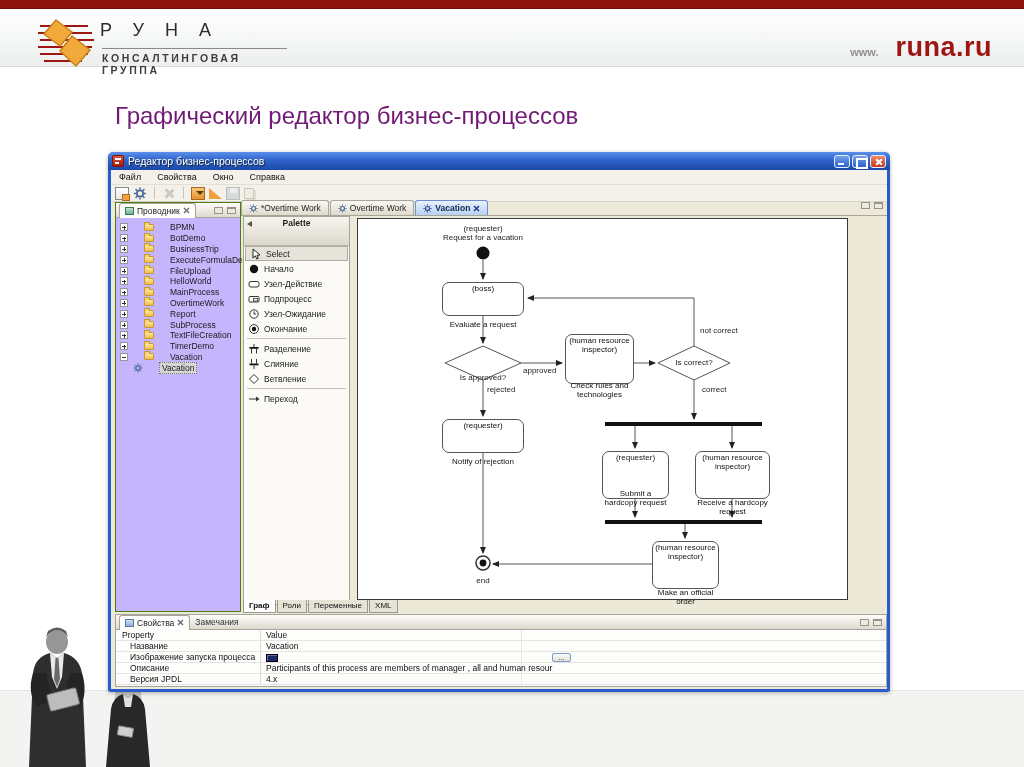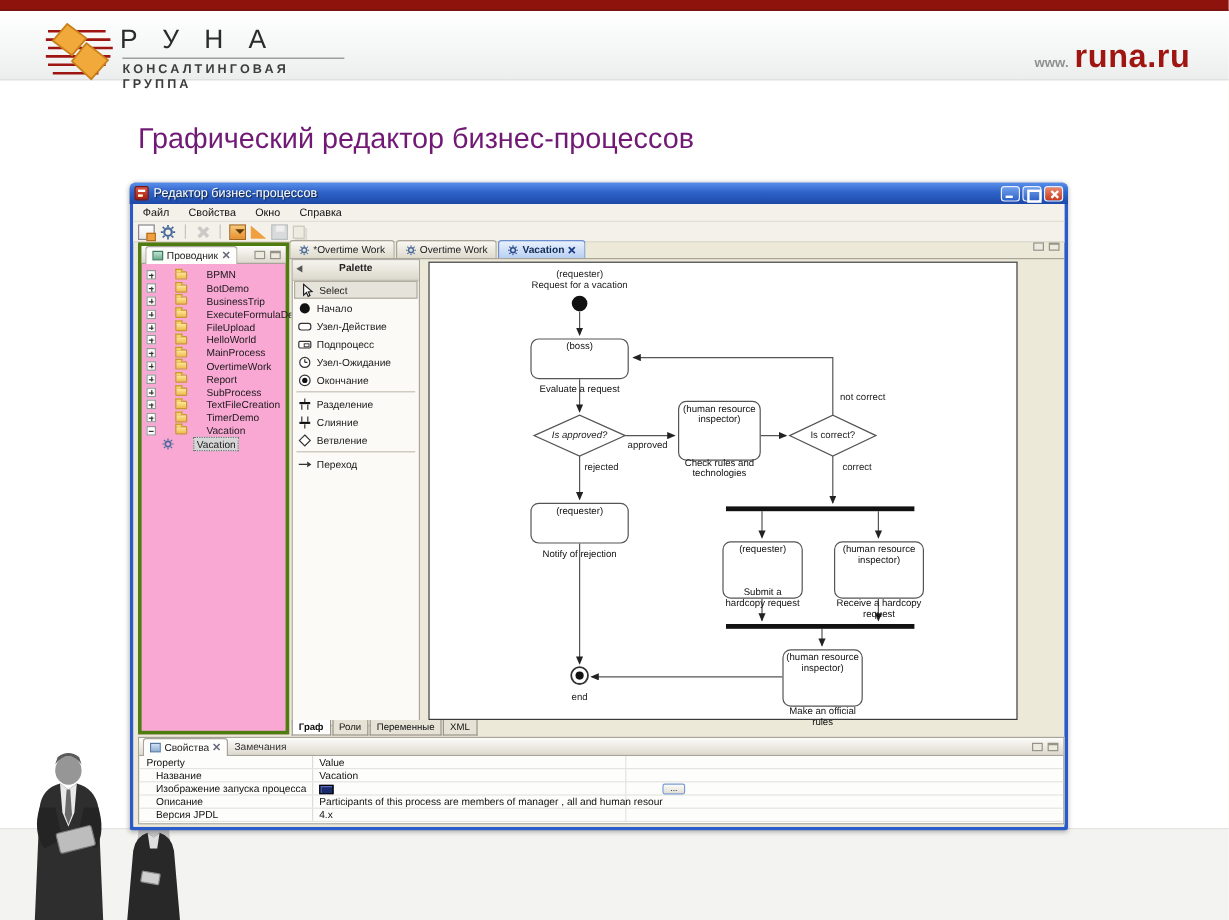--- a/index.html
+++ b/index.html
@@ -4,24 +4,24 @@
 <style>
   * { margin:0; padding:0; box-sizing:border-box; }
   html,body { width:1024px; height:767px; overflow:hidden; }
   body { font-family:"Liberation Sans", sans-serif; background:#fff; position:relative; }
 
   
   .topbar { position:absolute; left:0; top:0; width:1024px; height:9px; background:#8e130c; border-bottom:1px solid #6e0d08; z-index:3; }
   .header { position:absolute; left:0; top:10px; width:1024px; height:57px; background:linear-gradient(#ffffff,#eceeee); border-bottom:1px solid #d9d9d9; z-index:3; }
   .logo { position:absolute; left:38px; top:6px; width:260px; height:50px; }
   .logo svg { position:absolute; left:0; top:2px; }
-  .brand-letters { position:absolute; left:62px; top:4px; font-size:22px; font-weight:500; color:#2b2b2b; letter-spacing:21px; }
+  .brand-letters { position:absolute; left:62px; top:4px; font-size:18px; font-weight:500; color:#2b2b2b; letter-spacing:21px; }
   .brand-rule { position:absolute; left:64px; top:32px; width:185px; border-top:1px solid #8a8a8a; }
   .brand-sub { position:absolute; left:64px; top:36px; font-size:10.5px; font-weight:bold; letter-spacing:2.6px; color:#3d3d3d; }
-  .site { position:absolute; right:32px; top:22px; display:flex; align-items:baseline; gap:5px; }
+  .site { position:absolute; right:32px; top:22px; display:flex; align-items:baseline; gap:17px; }
   .site .www { font-size:11px; font-weight:bold; color:#8f8f8f; }
   .site .domain { font-size:27px; font-weight:bold; color:#9e1512; letter-spacing:0.5px; }
   .slide-title { position:absolute; left:115px; top:102px; font-size:24px; color:#701a75; z-index:2; }
   .footerband { position:absolute; left:0; bottom:0; width:1024px; height:77px; background:#f3f3f2; border-top:1px solid #e4e4e2; z-index:0; }
   .people { position:absolute; left:0; bottom:0; z-index:1; }
 
   
   .appwin { position:absolute; left:108px; top:152px; width:782px; height:540px; z-index:2;
             border:3px solid #2b5bc8; border-top:none; border-radius:6px 6px 3px 3px;
             background:#ece9d8; box-shadow:0 1px 4px rgba(0,0,0,.3); }
@@ -51,21 +51,21 @@
   .ic-del::before,.ic-del::after { content:""; position:absolute; left:6px; top:1px; width:2.5px; height:11px; background:#9a9a9a; }
   .ic-del::before { transform:rotate(45deg);} .ic-del::after { transform:rotate(-45deg);}
   .ic-imp { background:linear-gradient(#f8c878,#e89030); border:1px solid #a86818; }
   .ic-imp::before { content:""; position:absolute; left:4px; top:3px; border:4px solid transparent; border-top-color:#5a3808; }
   .ic-exp { border-bottom:11px solid #f0a040; border-right:13px solid transparent; width:0; height:0; }
   .ic-save { background:#b8c0cc; border:1px solid #788; }
   .ic-save::before { content:""; position:absolute; left:3px; top:0; width:7px; height:5px; background:#e8eef4; }
   .ic-copy { background:#e8e4d8; border:1px solid #998; box-shadow:2px 2px 0 #c8c4b8; width:10px; height:11px; }
 
   
-  .pane { background:#f9a8d4; border:3px solid #4d7c0f; position:absolute; }
+  .pane { background:#c4b5fd; border:1px solid #4d7c0f; position:absolute; }
   .panehdr { height:15px; background:linear-gradient(#fcfcfa,#ddd9ce); border-bottom:1px solid #a8a49a; display:flex; align-items:center; padding:0 3px; position:relative; }
   .ptab { display:flex; align-items:center; gap:3px; background:#fdfdfc; border:1px solid #a8a49a; border-bottom:none; border-radius:3px 3px 0 0; height:15px; padding:0 5px; font-size:8.5px; color:#222; }
   .ptab.inactive { background:transparent; border:none; color:#333; }
   .panebtns { position:absolute; right:4px; top:4px; display:flex; gap:4px; }
   .pb { width:9px; height:7px; border:1px solid #979387; background:#eceadf; }
   .pb.maxi { border-top-width:2px; }
   .tree { padding:4px 0 0 4px; }
   .trow { display:flex; align-items:center; height:10.8px; font-size:8.5px; color:#1a1a1a; white-space:nowrap;gap:13px; }
   .exp { width:8px; height:8px; border:1px solid #979797; background:#fff; position:relative; margin-right:3px; flex:none; }
   .exp::before { content:""; position:absolute; left:1px; top:3px; width:4px; height:1px; background:#333; }
@@ -76,21 +76,21 @@
   .sel-label { background:#d6d6d6; border:1px dotted #777; padding:0 2px; }
 
   
   .edtabs { position:absolute; left:130px; top:48px; width:646px; height:16px; border-bottom:1px solid #a8a49a; display:flex; align-items:center; }
   .edtab { display:flex; align-items:center; gap:3px; height:15px; padding:0 7px; font-size:8.5px; color:#222;
            background:linear-gradient(#faf8f2,#dedacd); border:1px solid #a8a49a; border-bottom:none; border-radius:3px 3px 0 0; margin-right:1px; }
   .edtab.active { background:linear-gradient(#e9f1fd,#b9d0f2); border-color:#6a8ed0; color:#0e2a55; font-weight:bold; }
 
   
   .palette { position:absolute; left:132px; top:64px; width:107px; height:389px; background:#fbfaf7; border:1px solid #a8a49a; }
-  .palhdr { height:17px; background:linear-gradient(#f6f4ee,#dcd8cc); border-bottom:1px solid #b8b4a8; font-size:8.5px; font-weight:bold; color:#222; text-align:center; line-height:13px; position:relative; }
+  .palhdr { height:29px; background:linear-gradient(#f6f4ee,#dcd8cc); border-bottom:1px solid #b8b4a8; font-size:8.5px; font-weight:bold; color:#222; text-align:center; line-height:13px; position:relative; }
   .palhdr .collapse { position:absolute; left:3px; top:4px; width:0; height:0; border-right:5px solid #555; border-top:3px solid transparent; border-bottom:3px solid transparent; }
   .palitem { display:flex; align-items:center; gap:4px; height:15px; padding-left:4px; font-size:8.5px; color:#1a1a1a; }
   .palitem.selected { background:#e6e4da; border:1px solid #b0ac9e; margin:0 1px; }
   .palsep { border-top:1px solid #c4c0b4; margin:2px 3px; }
   .pic { flex:none; }
 
   
   .canvas { position:absolute; left:246px; top:66px; width:491px; height:382px; background:#fff; border:1px solid #3a3a3a; }
   .wires { position:absolute; left:0; top:0; }
   .dlabel { position:absolute; font-size:8px; color:#222; text-align:center; line-height:1.15; }
@@ -435,21 +435,21 @@
     <div class="dlabel" style="left:60px; top:5px; width:130px;">
       <div>(requester)</div>
       <div>Request for a vacation</div>
     </div>
 
     <div class="dnode" style="left:84px; top:63px; width:82px; height:34px;">
       <span class="lane">(boss)</span>
       <span class="nlabel">Evaluate a request</span>
     </div>
 
-    <div class="dlabel" style="left:87px; top:139px; width:76px;font-style:italic;">
+    <div class="dlabel" style="left:87px; top:154px; width:76px;">
       <span>Is approved?</span>
     </div>
     <div class="dlabel" style="left:300px; top:139px; width:72px;">
       <span>Is correct?</span>
     </div>
 
     <div class="dnode" style="left:207px; top:115px; width:69px; height:50px;">
       <span class="lane">(human resource inspector)</span>
       <span class="nlabel">Check rules and technologies</span>
     </div>
@@ -464,21 +464,21 @@
       <span class="nlabel">Submit a hardcopy request</span>
     </div>
 
     <div class="dnode" style="left:337px; top:232px; width:75px; height:48px;">
       <span class="lane">(human resource inspector)</span>
       <span class="nlabel">Receive a hardcopy request</span>
     </div>
 
     <div class="dnode" style="left:294px; top:322px; width:67px; height:48px;">
       <span class="lane">(human resource inspector)</span>
-      <span class="nlabel">Make an official rules</span>
+      <span class="nlabel">Make an official order</span>
     </div>
 
     <span class="edge-label" style="left:165px; top:147px;">approved</span>
     <span class="edge-label" style="left:129px; top:166px;">rejected</span>
     <span class="edge-label" style="left:342px; top:107px;">not correct</span>
     <span class="edge-label" style="left:344px; top:166px;">correct</span>
     <span class="edge-label" style="left:112px; top:357px; width:26px; text-align:center;">end</span>
   </div>
 
   <div class="graphtabs">

